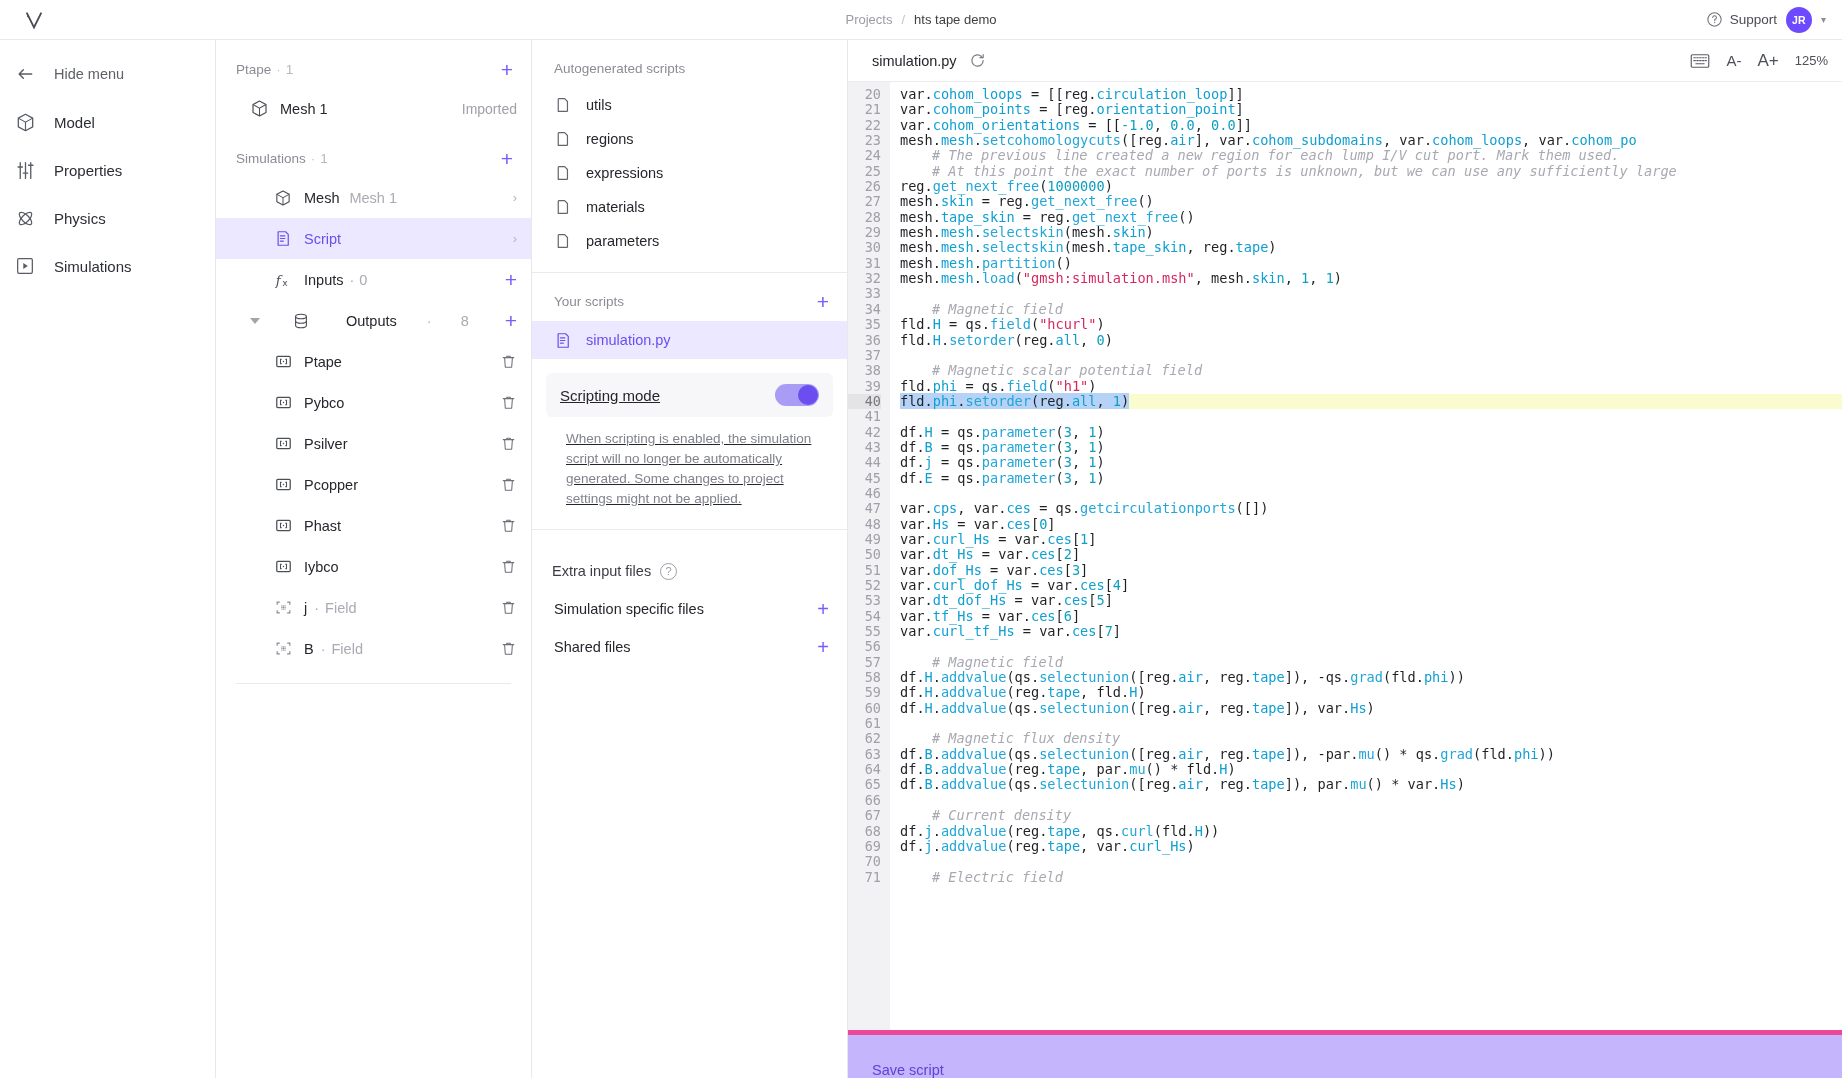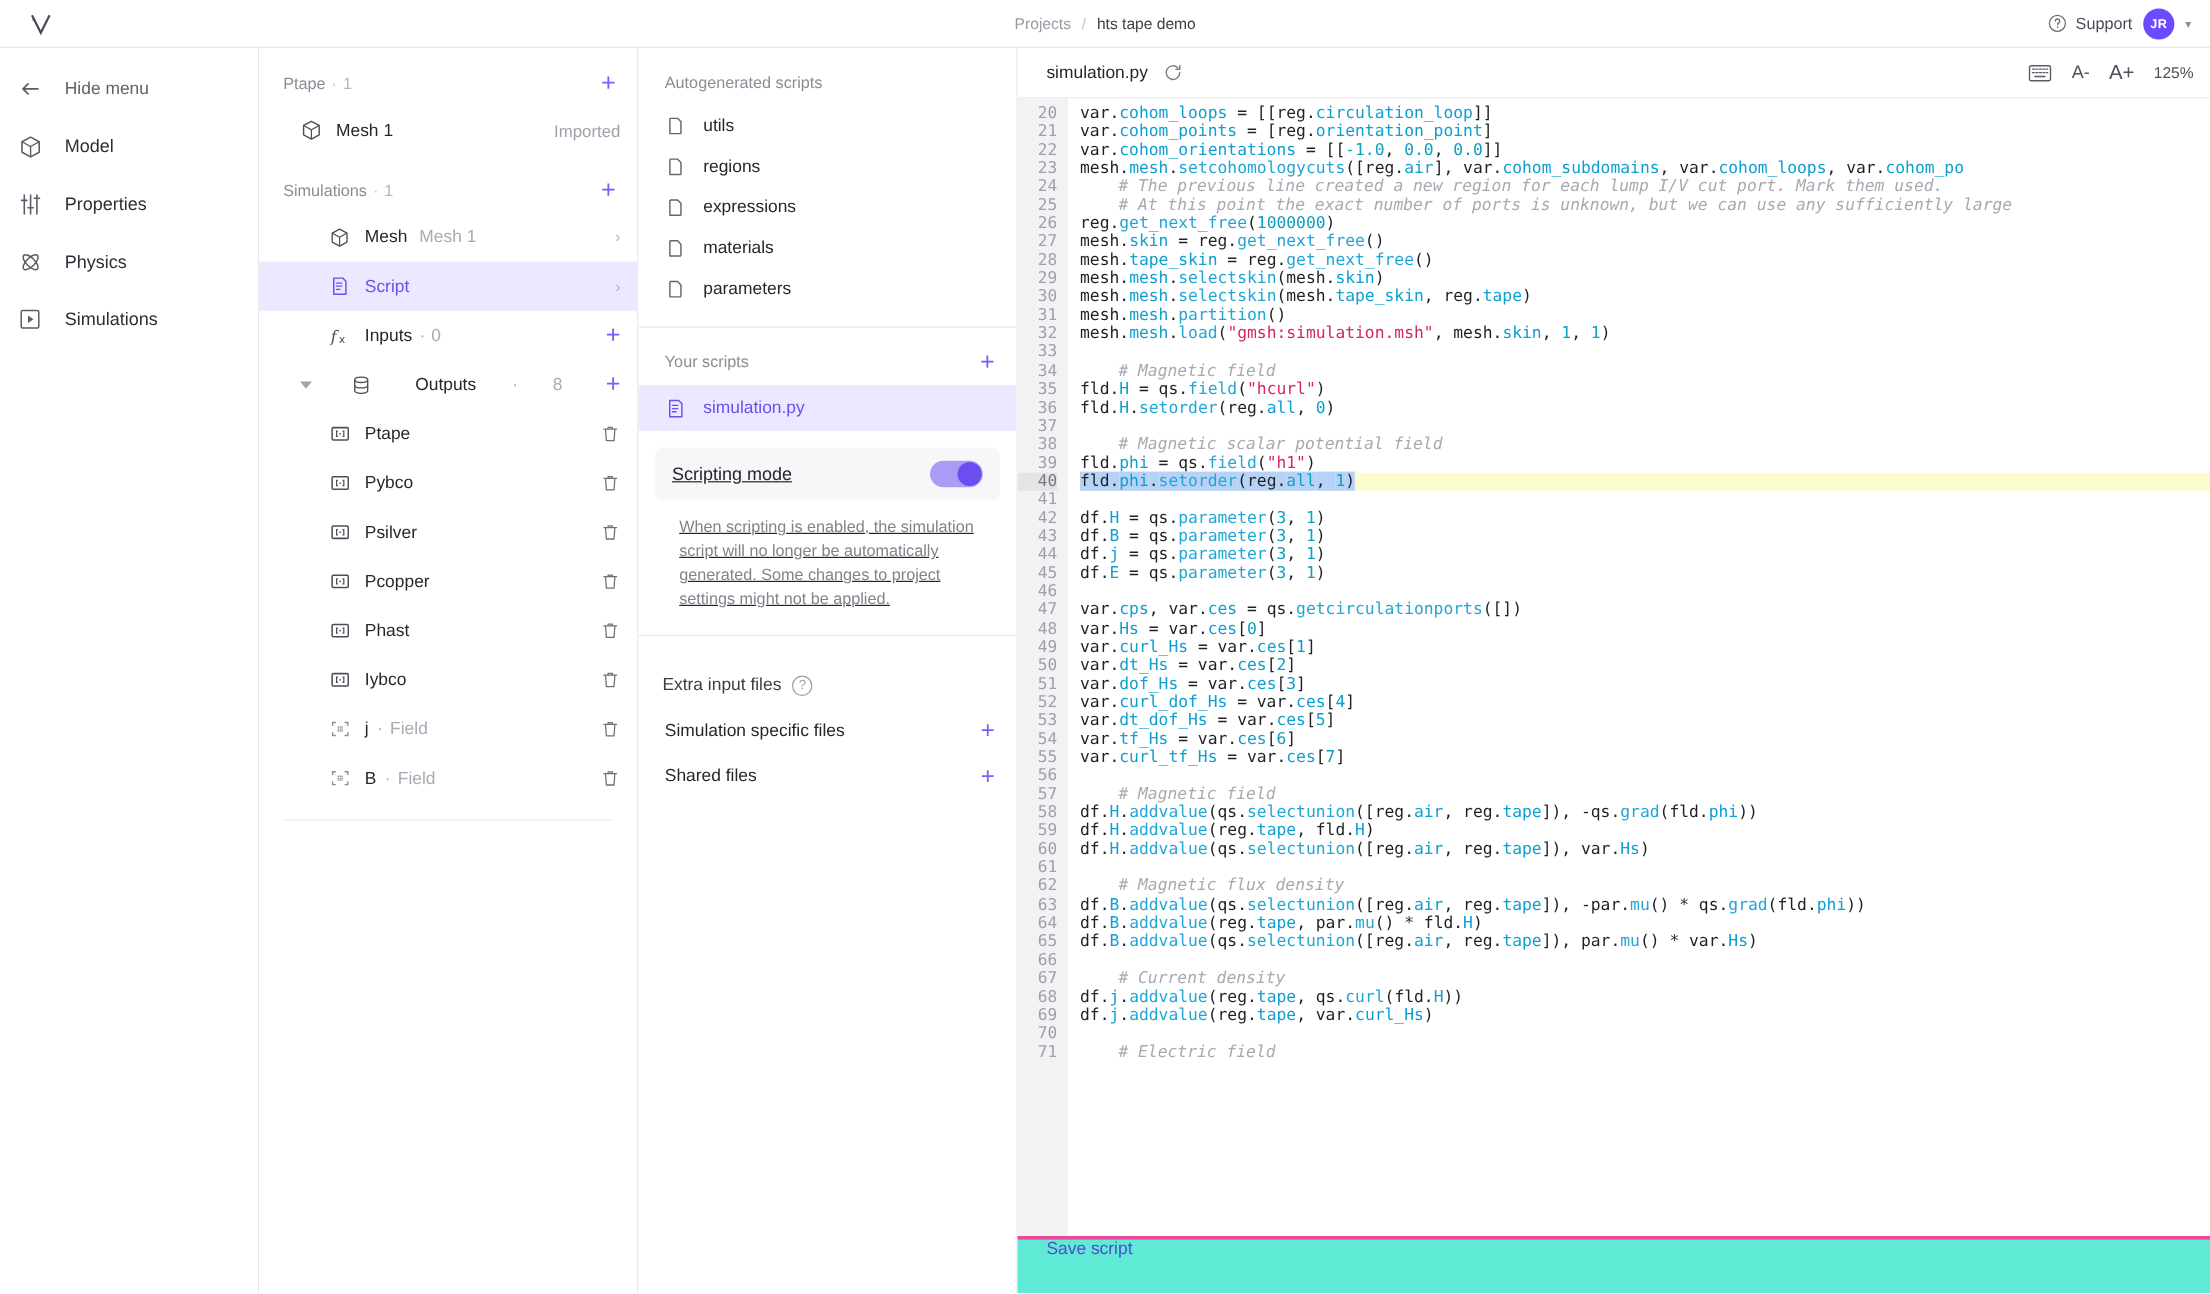--- a/index.html
+++ b/index.html
@@ -214,24 +214,24 @@
   .tk-attr  { color: #0f9fd0; }
   .tk-fn    { color: #22a6d6; }
   .tk-str   { color: #d6285f; }
   .tk-num   { color: #0c9fbf; }
   .tk-com   { color: #a8a9b1; font-style: italic; margin-left: 32px; }
   .tk-op    { color: #1f2125; }
   .sel      { background: #b6d3f7; }
 
   .editor-foot {
     height: 48px; min-height: 48px;
-    display: flex; align-items: flex-start;
+    display: flex; align-items: flex-end;
     padding-left: 24px;
-    border-top: 3px solid #ec4899;
-    background: #5eead4;
+    border-top: 5px solid #ec4899;
+    background: #c4b5fd;
   }
   .save-link { font-size: 14.5px; color: #5b43d6; cursor: pointer; }
   svg { display: block; }
 </style>
 </head>
 <body>
 
 <div class="app">
 
   <div class="topbar">

